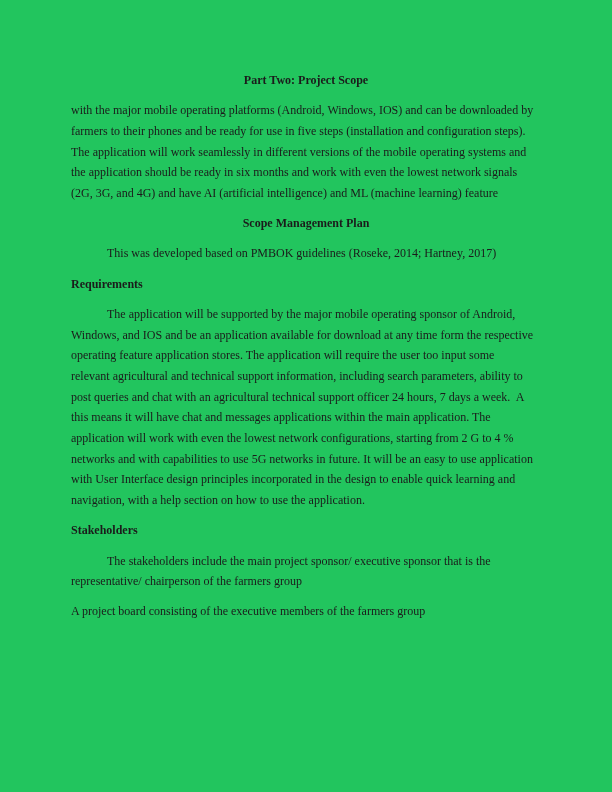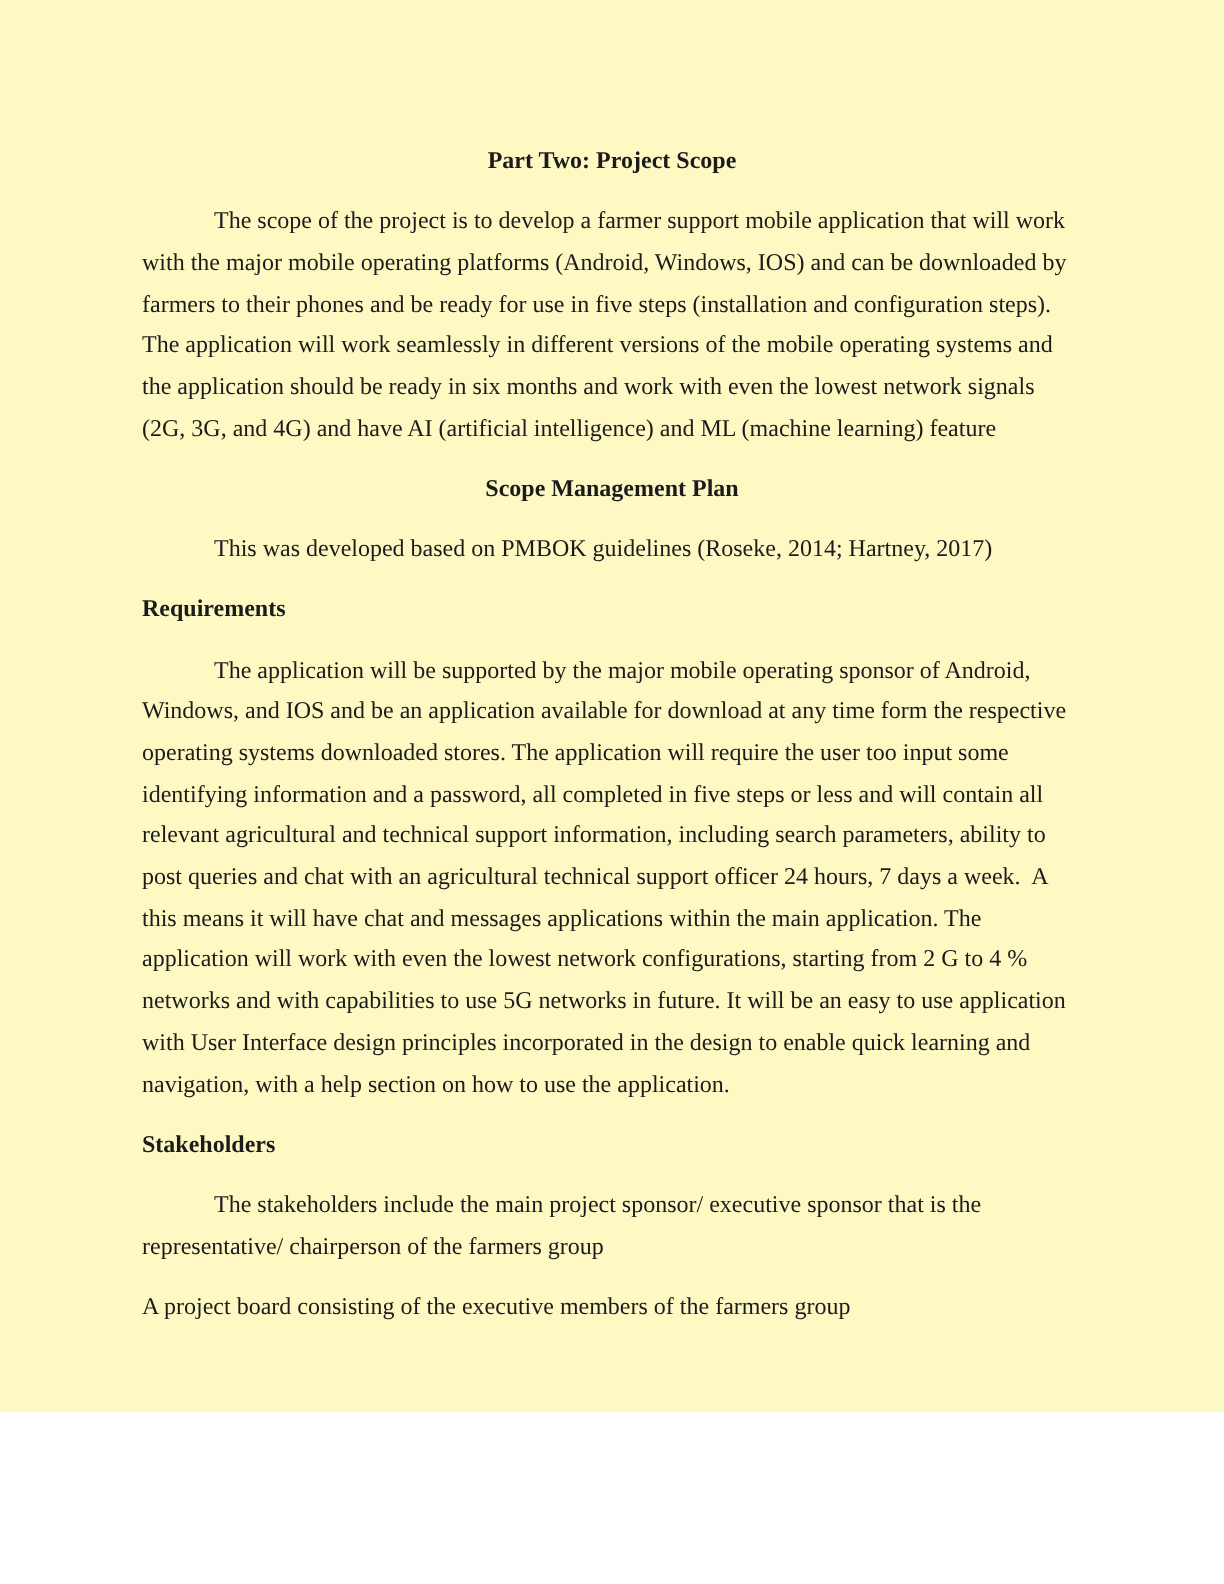--- a/index.html
+++ b/index.html
@@ -3,23 +3,23 @@
 <meta charset="utf-8">
 <style>
   html, body {
     margin: 0;
     padding: 0;
     background: #ffffff;
   }
   .page {
     position: relative;
     width: 612px;
-    height: 706px;
+    height: 792px;
     box-sizing: border-box;
-    background: #fef9c3;
+    background: #22c55e;
     padding: 70px 71px 0 71px;
     font-family: "Liberation Serif", "DejaVu Serif", serif;
     font-size: 12px;
     color: #1b1b1b;
     overflow: hidden;
   }
   .block {
     margin: 0 0 9.5px 0;
     padding: 0;
     font-size: 12px;
@@ -35,41 +35,39 @@
   .indent { padding-left: 36px; }
 </style>
 </head>
 <body>
 
 <div class="page">
 
   <div class="block center bold line">Part Two: Project Scope</div>
 
   <div class="block">
-    <div class="line indent">The scope of the project is to develop a farmer support mobile application that will work</div>
     <div class="line">with the major mobile operating platforms (Android, Windows, IOS) and can be downloaded by</div>
     <div class="line">farmers to their phones and be ready for use in five steps (installation and configuration steps).</div>
     <div class="line">The application will work seamlessly in different versions of the mobile operating systems and</div>
     <div class="line">the application should be ready in six months and work with even the lowest network signals</div>
     <div class="line">(2G, 3G, and 4G) and have AI (artificial intelligence) and ML (machine learning) feature</div>
   </div>
 
   <div class="block center bold line">Scope Management Plan</div>
 
   <div class="block">
     <div class="line indent">This was developed based on PMBOK guidelines (Roseke, 2014; Hartney, 2017)</div>
   </div>
 
   <div class="block bold line">Requirements</div>
 
   <div class="block">
     <div class="line indent">The application will be supported by the major mobile operating sponsor of Android,</div>
     <div class="line">Windows, and IOS and be an application available for download at any time form the respective</div>
-    <div class="line">operating systems downloaded stores. The application will require the user too input some</div>
-    <div class="line">identifying information and a password, all completed in five steps or less and will contain all</div>
+    <div class="line">operating feature application stores. The application will require the user too input some</div>
     <div class="line">relevant agricultural and technical support information, including search parameters, ability to</div>
     <div class="line">post queries and chat with an agricultural technical support officer 24 hours, 7 days a week.  A</div>
     <div class="line">this means it will have chat and messages applications within the main application. The</div>
     <div class="line">application will work with even the lowest network configurations, starting from 2 G to 4 %</div>
     <div class="line">networks and with capabilities to use 5G networks in future. It will be an easy to use application</div>
     <div class="line">with User Interface design principles incorporated in the design to enable quick learning and</div>
     <div class="line">navigation, with a help section on how to use the application.</div>
   </div>
 
   <div class="block bold line">Stakeholders</div>

